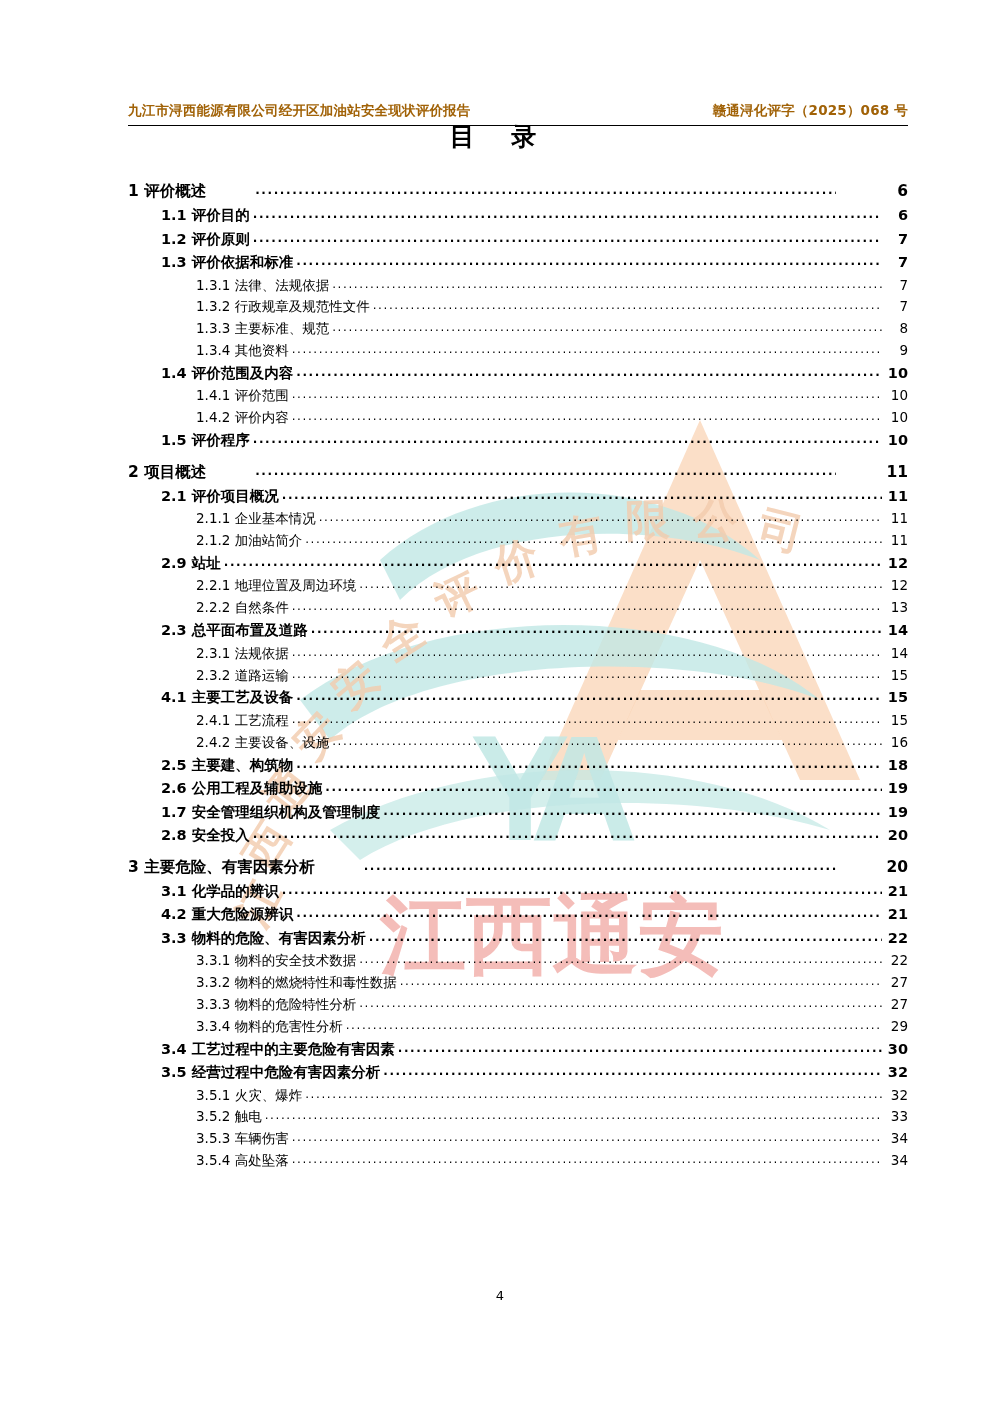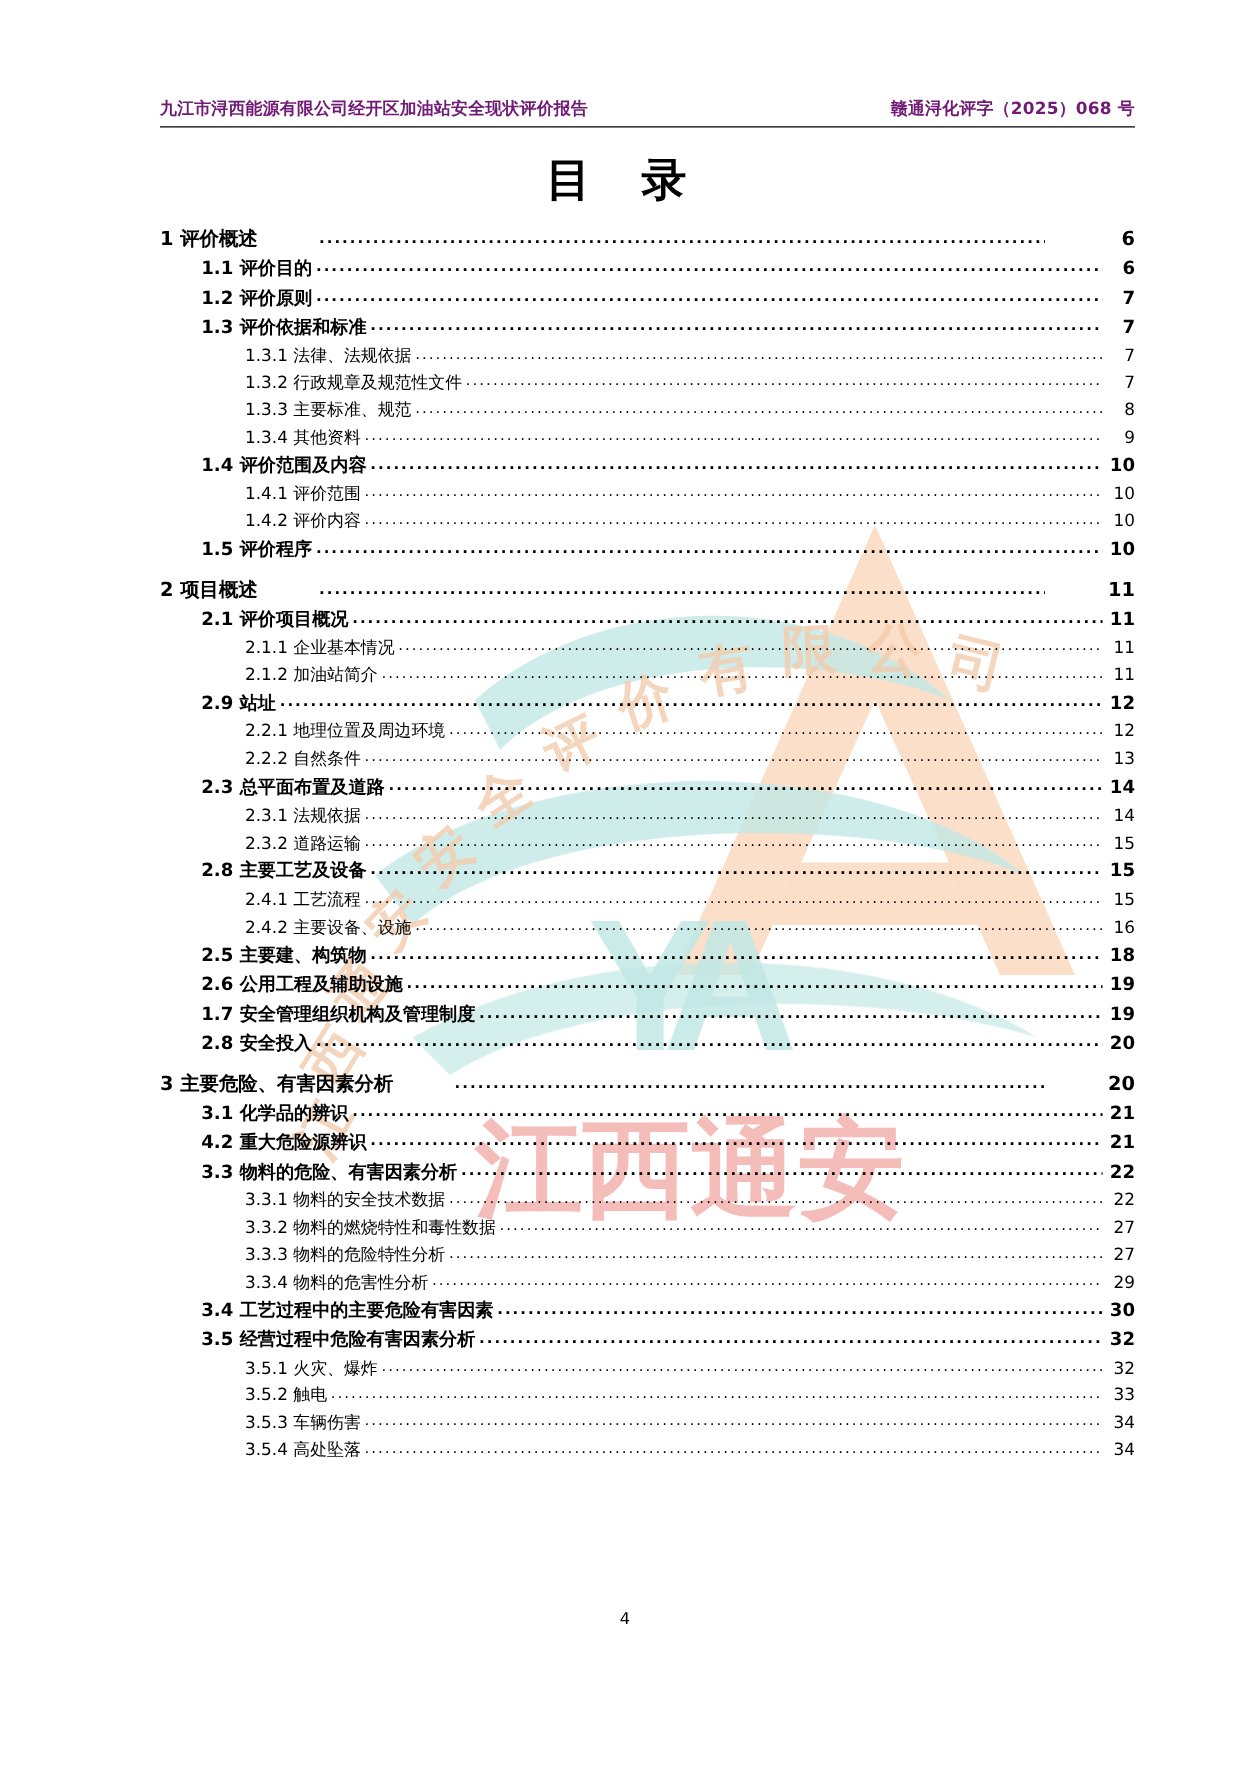--- a/index.html
+++ b/index.html
@@ -35,37 +35,38 @@
     width: 780px;
     z-index: 2;
   }
   .header-row {
     display: flex;
     justify-content: space-between;
     align-items: baseline;
     font-family: "DejaVu Sans", "Liberation Sans", sans-serif;
     font-size: 13.5px;
     font-weight: bold;
-    color: #701a75;
+    color: #a16207;
     letter-spacing: 0.2px;
+    margin-top: 24px;
   }
   .header-rule {
     border-bottom: 1.3px solid #000;
     margin-top: 5px;
   }
 
   
   .doc-title {
     position: absolute;
     top: 120px;
     left: 0;
     width: 1000px;
     text-align: center;
     font-family: "DejaVu Sans", "Liberation Sans", sans-serif;
-    font-size: 36px;
+    font-size: 25px;
     font-weight: bold;
     letter-spacing: 14px;
     z-index: 2;
   }
 
   
   .toc {
     position: absolute;
     left: 128px;
     top: 172px;
@@ -290,21 +291,21 @@
         <span class="toc-label">2.3.1 法规依据</span>
         <span class="toc-dots">................................................................................................................................................................................................................................................................................................................................................................................................................</span>
         <span class="toc-page">14</span>
       </div>
       <div class="toc-entry lvl3">
         <span class="toc-label">2.3.2 道路运输</span>
         <span class="toc-dots">................................................................................................................................................................................................................................................................................................................................................................................................................</span>
         <span class="toc-page">15</span>
       </div>
       <div class="toc-entry lvl2">
-        <span class="toc-label">2.8 主要工艺及设备</span>
+        <span class="toc-label">4.1 主要工艺及设备</span>
         <span class="toc-dots">................................................................................................................................................................................................................................................................................................................................................................................................................</span>
         <span class="toc-page">15</span>
       </div>
       <div class="toc-entry lvl3">
         <span class="toc-label">2.4.1 工艺流程</span>
         <span class="toc-dots">................................................................................................................................................................................................................................................................................................................................................................................................................</span>
         <span class="toc-page">15</span>
       </div>
       <div class="toc-entry lvl3">
         <span class="toc-label">2.4.2 主要设备、设施</span>

